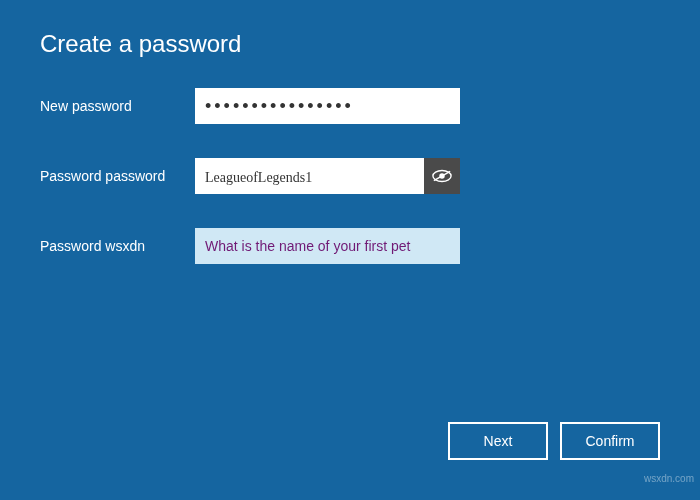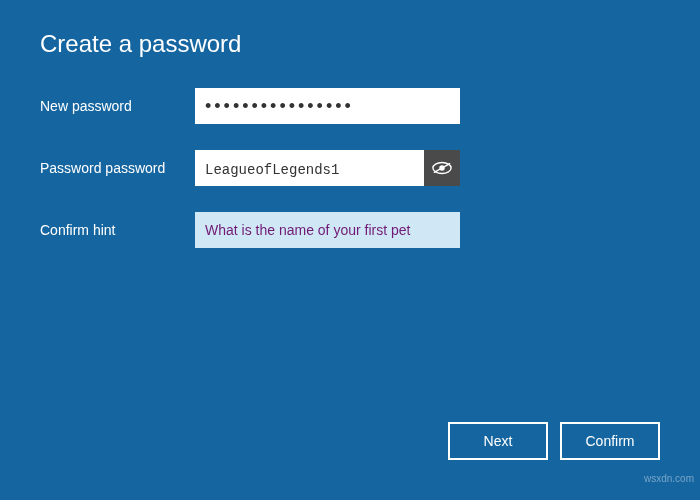--- a/index.html
+++ b/index.html
@@ -33,21 +33,21 @@
     .title {
       font-size: 24px;
       font-weight: 300;
       color: #ffffff;
       margin-bottom: 30px;
     }
 
     .form-area {
       display: flex;
       flex-direction: column;
-      gap: 8px;
+      gap: 16px;
     }
 
     .form-row {
       display: flex;
       align-items: center;
       margin-bottom: 18px;
     }
 
     .form-label {
       width: 155px;
@@ -88,21 +88,21 @@
 
     .confirm-input {
       width: 265px;
       height: 36px;
       background-color: #ffffff;
       border: none;
       outline: none;
       padding: 4px 40px 0 10px;
       font-size: 14px;
       color: #333333;
-      font-family: Liberation Mono, monospace;
+      font-family: Liberation Serif, serif;
     }
 
     .eye-button {
       position: absolute;
       right: 0;
       top: 0;
       width: 36px;
       height: 36px;
       background-color: #4a4a4a;
       border: none;
@@ -186,21 +186,21 @@
           <svg class="eye-icon-svg" viewBox="0 0 22 14" fill="none" xmlns="http://www.w3.org/2000/svg">
             <ellipse cx="11" cy="7" rx="10" ry="6" stroke="white" stroke-width="1.5" fill="none"></ellipse>
             <circle cx="11" cy="7" r="3" fill="white"></circle>
             <line x1="2" y1="12" x2="20" y2="2" stroke="white" stroke-width="1.5"></line>
           </svg>
         </button>
       </div>
     </div>
 
     <div class="form-row">
-      <label class="form-label">Confirm hint</label>
+      <label class="form-label">Password wsxdn</label>
       <div class="input-wrapper">
         <input type="text" class="hint-input" value="What is the name of your first pet" style="">
       </div>
     </div>
 
   </div>
 
   <div class="spacer"></div>
 
   <div class="button-area">

